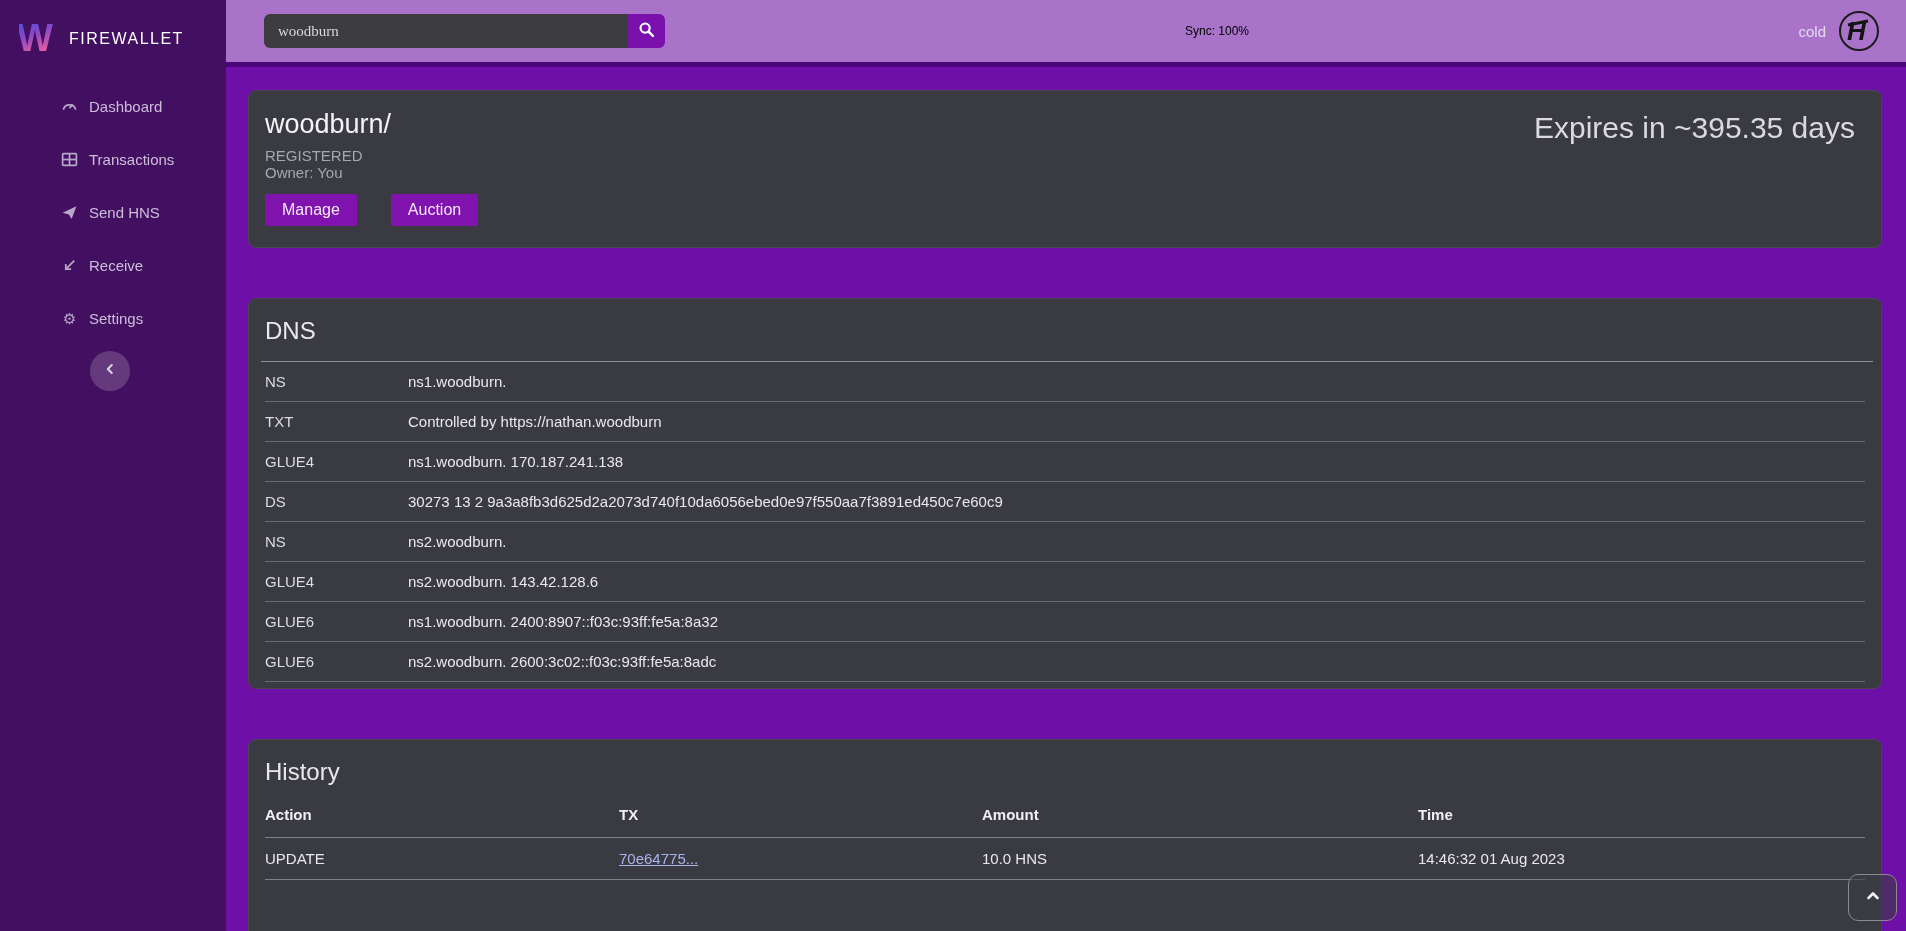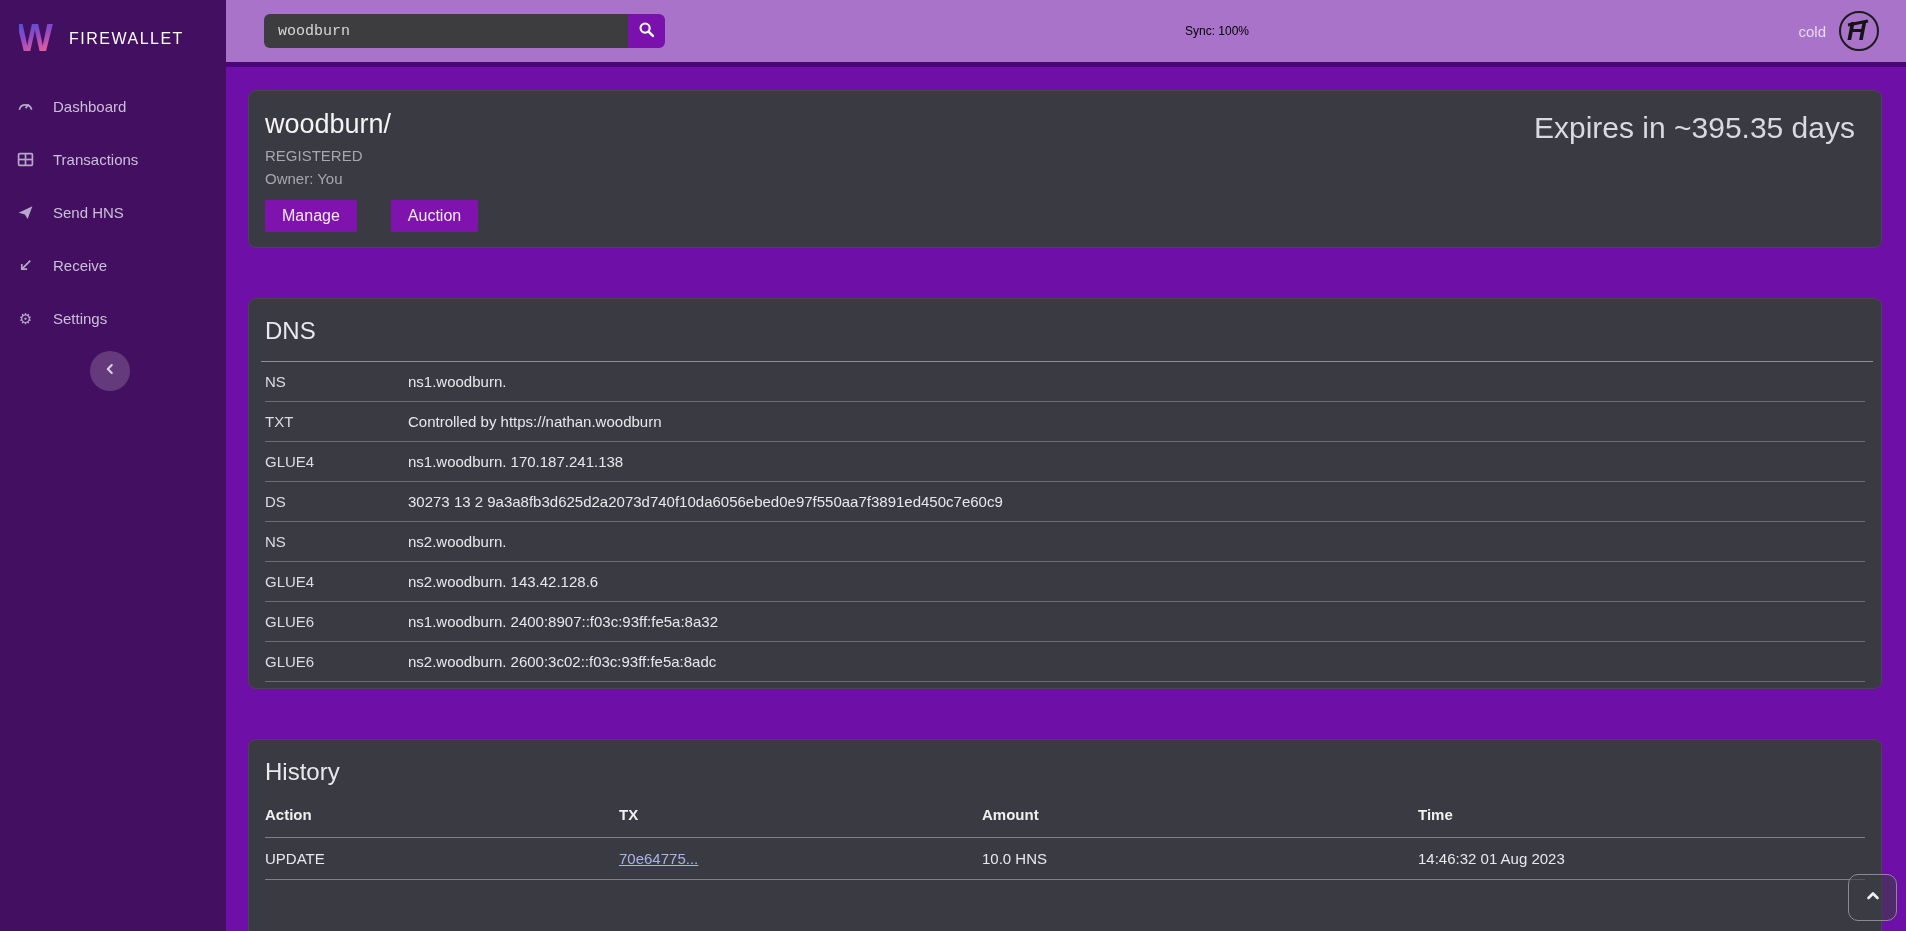--- a/index.html
+++ b/index.html
@@ -12,43 +12,43 @@
 
   
   .sidebar {
     position:absolute; left:0; top:0; width:226px; height:931px;
     background:#430f60; z-index:3;
   }
   .brand { display:flex; align-items:center; gap:14px; padding:13px 0 0 19px; height:64px; }
   .brand-name { color:#ffffff; font-size:16px; font-weight:normal; letter-spacing:1.5px; }
   .nav { margin-top:16px; }
   .nav-item {
-    display:flex; align-items:center; gap:19px; height:53px; padding-left:17px;
-    color:#cbbfd9; font-size:15px; cursor:pointer;
+    display:flex; align-items:center; gap:11px; height:53px; padding-left:17px;
+    color:#cbbfd9; font-size:15px; cursor:pointer;margin-left:44px;
   }
   .nav-item .icn { width:17px; height:17px; display:inline-flex; align-items:center; justify-content:center; }
   .nav-item svg { stroke:#b7a8ca; fill:none; stroke-width:1.6; }
   .nav-item .glyph { color:#b7a8ca; font-size:15px; line-height:1; }
   .collapse-btn {
     position:absolute; left:90px; top:351px; width:40px; height:40px; border-radius:50%;
     background:rgba(255,255,255,0.18); display:flex; align-items:center; justify-content:center;
     cursor:pointer;
   }
 
   
   .topbar {
     position:absolute; left:226px; top:0; right:0; height:67px;
     background:#a873c8; border-bottom:5px solid #4b057a; z-index:2;
     display:flex; align-items:center;
   }
   .searchwrap { display:flex; margin-left:38px; }
   .search-input {
     width:364px; height:34px; background:#3d3d3f; border:none; outline:none;
     border-radius:6px 0 0 6px; color:#d8d8dc; font-size:15px; padding:16px 14px;
-    font-family:Liberation Mono, monospace;
+    font-family:Liberation Serif, serif;
   }
   .search-btn {
     width:37px; height:34px; background:#7b11ad; border:none; border-radius:0 6px 6px 0;
     display:flex; align-items:center; justify-content:center; cursor:pointer;
   }
   .sync { position:absolute; left:959px; color:#000000; font-size:12px; }
   .walletwrap { position:absolute; right:26px; display:flex; align-items:center; gap:12px; }
   .wallet-name { color:#e4dcee; font-size:15px; }
   .hs-logo { width:42px; height:42px; cursor:pointer; }
 
@@ -60,21 +60,21 @@
   .card {
     background:#3a3a42; border:1px solid #47474f; border-radius:8px;
     padding:18px 16px; color:#e6e6ea; position:relative;
   }
   .card-title { font-size:24px; color:#e9e9ed; font-weight:normal; }
 
   
   .domain-card { height:158px; margin-bottom:50px; }
   .domain-name { font-size:27px; color:#f4f4f6; }
   .domain-status { font-size:15px; color:#a7a7af; margin-top:7px; }
-  .domain-owner { font-size:15px; color:#a7a7af; margin-top:6px; }
+  .domain-owner { font-size:15px; color:#a7a7af; }
   .btn-row { display:flex; gap:34px; margin-top:13px; }
   .pbtn {
     background:#8012ae; color:#f3eaf8; border:none; border-radius:1px;
     font-size:16px; padding:6px 17px; height:32px; cursor:pointer;
     font-family:"Liberation Sans", sans-serif;
   }
   .expires { position:absolute; right:26px; top:20px; font-size:30px; color:#d9d9df; }
 
   
   .dns-card { height:391px; margin-bottom:50px; }

